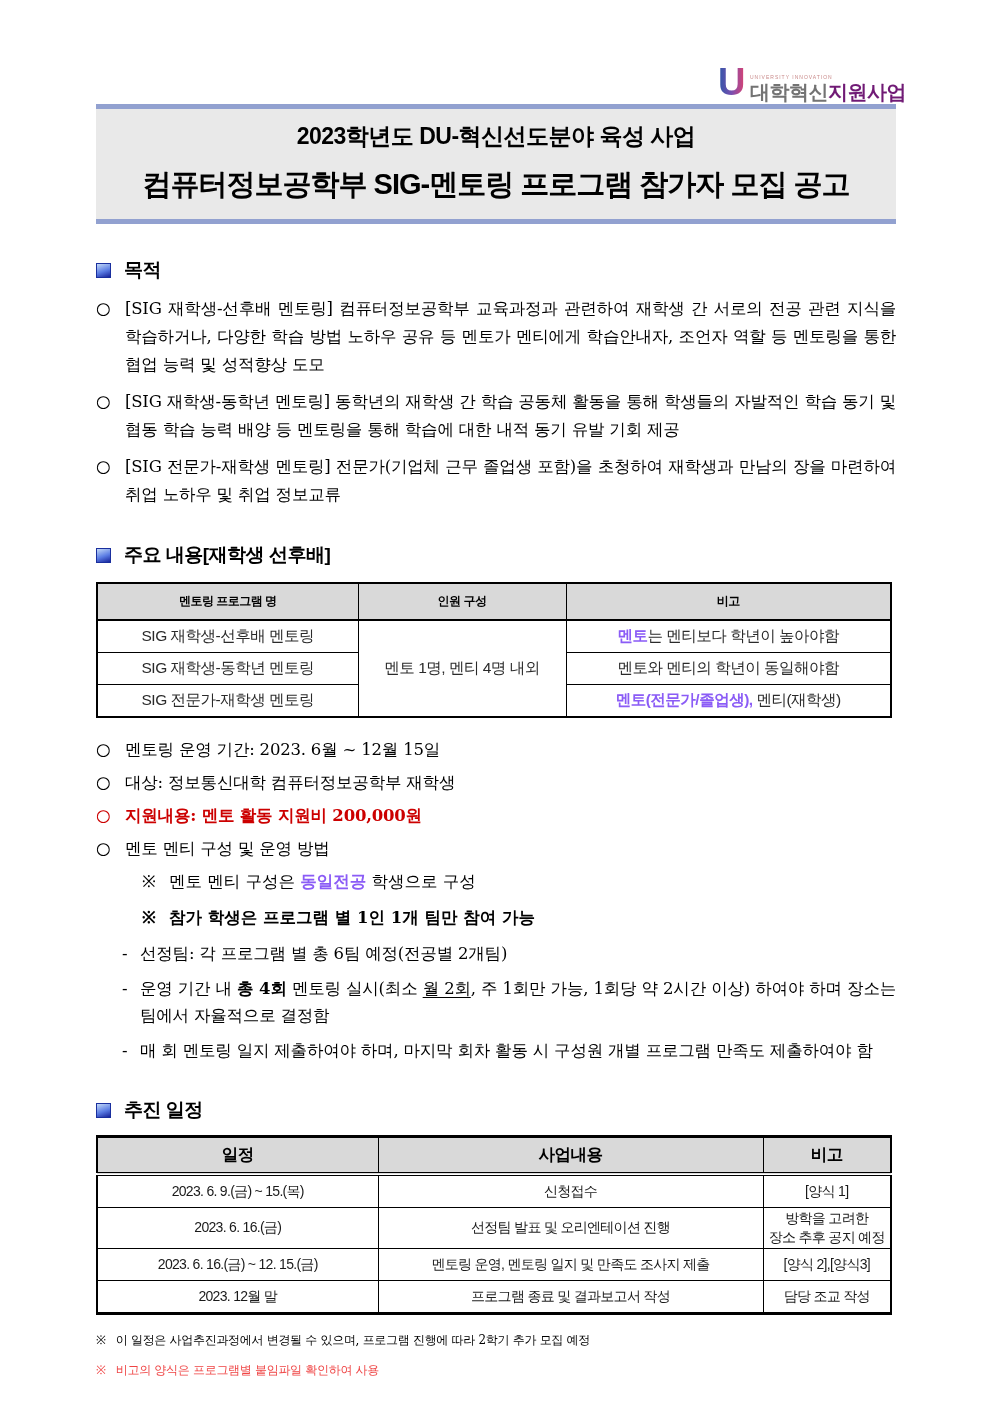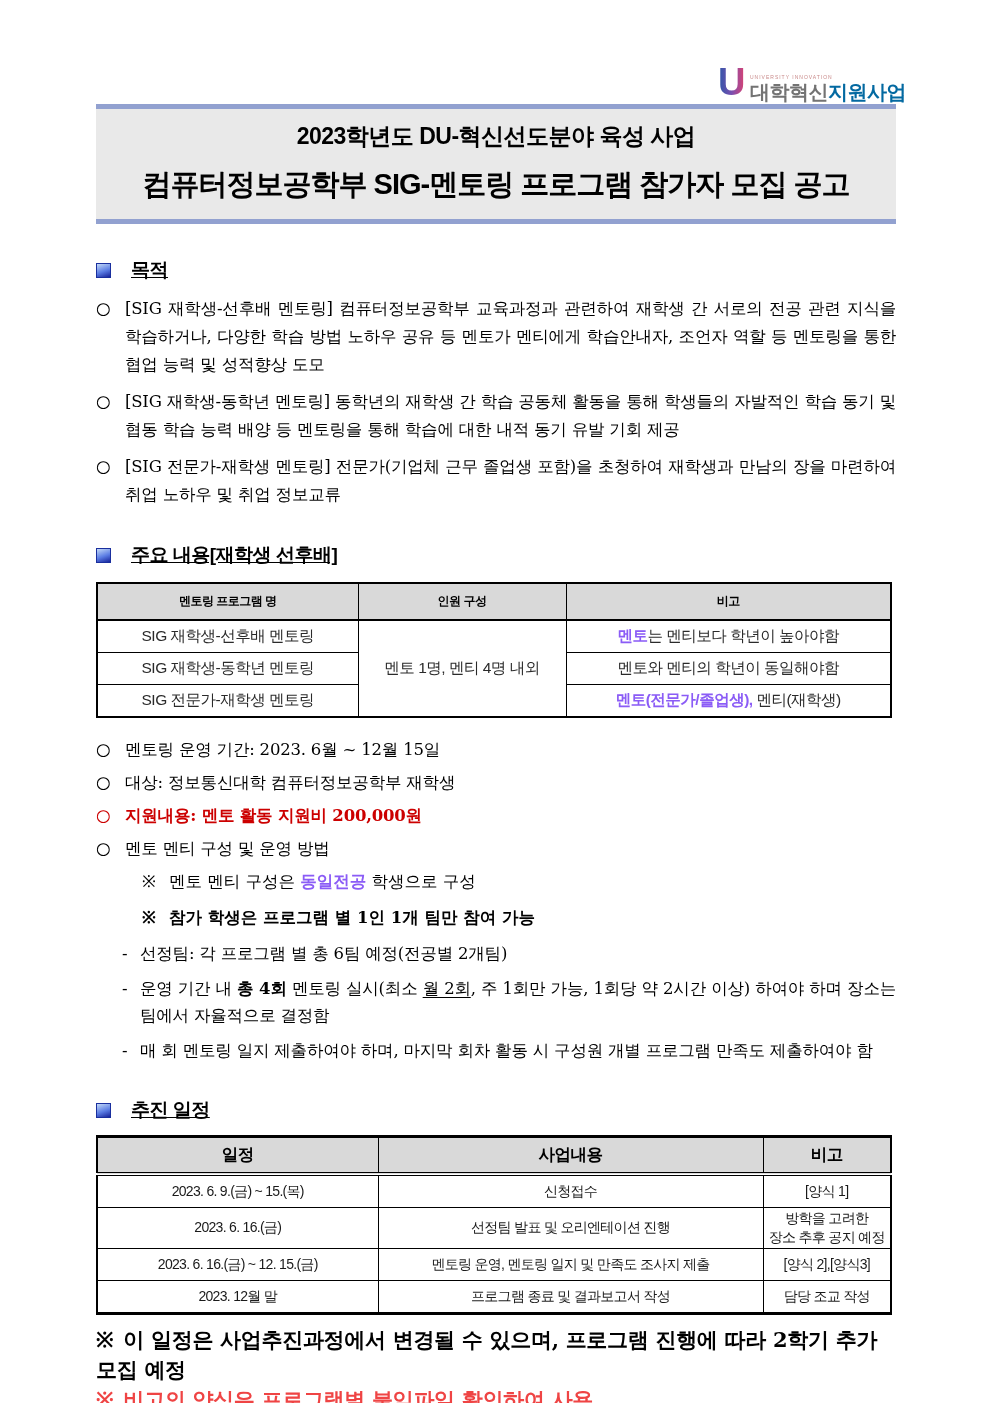--- a/index.html
+++ b/index.html
@@ -10,33 +10,33 @@
   
   .logo-row{display:flex;justify-content:flex-end;align-items:flex-end;
             padding-top:56px;height:48px;margin-right:-10px;}
   .logo{display:flex;align-items:flex-end;gap:2px;}
   .logo-text{line-height:1;padding-bottom:2px;}
   .logo-tagline{display:block;font-family:"Liberation Sans",sans-serif;
                 font-size:5px;color:#c98b8b;letter-spacing:1px;margin-bottom:2px;}
   .logo-bold{font-family:"Liberation Sans",sans-serif;font-weight:bold;
              font-size:20px;color:#737373;letter-spacing:-0.5px;}
   .logo-light{font-family:"Liberation Sans",sans-serif;font-weight:bold;
-              font-size:20px;color:#0369a1;letter-spacing:-0.5px;}
+              font-size:20px;color:#701a75;letter-spacing:-0.5px;}
 
   
   .title-box{background:#e9e9e9;
              border-top:5px solid #92a1d0;border-bottom:5px solid #92a1d0;
              text-align:center;padding:12px 0 14px;}
   .title-line1{font-family:"Liberation Sans",sans-serif;font-weight:bold;
                font-size:23px;letter-spacing:-0.5px;margin-bottom:13px;}
   .title-line2{font-family:"Liberation Sans",sans-serif;font-weight:bold;
                font-size:29px;letter-spacing:-1px;}
 
   
-  .section{display:flex;align-items:center;gap:20px;margin-top:33px;margin-bottom:12px;text-decoration:underline;}
+  .section{display:flex;align-items:center;gap:13px;margin-top:33px;margin-bottom:12px;}
   .sq{width:15px;height:15px;flex:none;border:1px solid #1a2f9e;box-sizing:border-box;
       background:linear-gradient(160deg,#c3d9f7 0%,#5b7de4 55%,#17249b 100%);}
   .section-label{font-family:"Liberation Sans",sans-serif;font-weight:bold;
                  font-size:19px;letter-spacing:-0.5px;}
 
   
   .li{display:flex;margin-bottom:9px;font-size:16.5px;line-height:28px;}
   .li .marker{width:29px;flex:none;}
   .li .txt{flex:1;text-align:justify;letter-spacing:-0.2px;}
   .li.tight{margin-bottom:5px;}
@@ -61,21 +61,21 @@
          color:#2a2a2a;letter-spacing:-0.5px;}
   .t2{margin-top:12px;border-top:3px solid #000;border-bottom:3px solid #000;
       border-left:2px solid #000;border-right:2px solid #000;}
   .t2 th{background:#d9d9d9;border:1px solid #000;border-bottom:4px double #000;
          font-size:16.5px;font-weight:bold;height:32px;letter-spacing:-0.5px;}
   .t2 td{border:1px solid #000;font-size:14px;text-align:center;height:29px;
          color:#1a1a1a;letter-spacing:-0.7px;}
   .t2 .small2{font-size:14px;line-height:19px;}
 
   
-  .note{font-size:21px;font-weight:bold;line-height:30px;letter-spacing:-0.3px;}
+  .note{font-size:12px;font-weight:normal;line-height:30px;letter-spacing:-0.3px;}
   .note .nm{margin-right:10px;}
   .note.blue-note{color:#ef4444;}
   .notes{margin-top:10px;}
 </style>
 </head>
 <body>
 
 <div class="content">
 
   <div class="logo-row">

